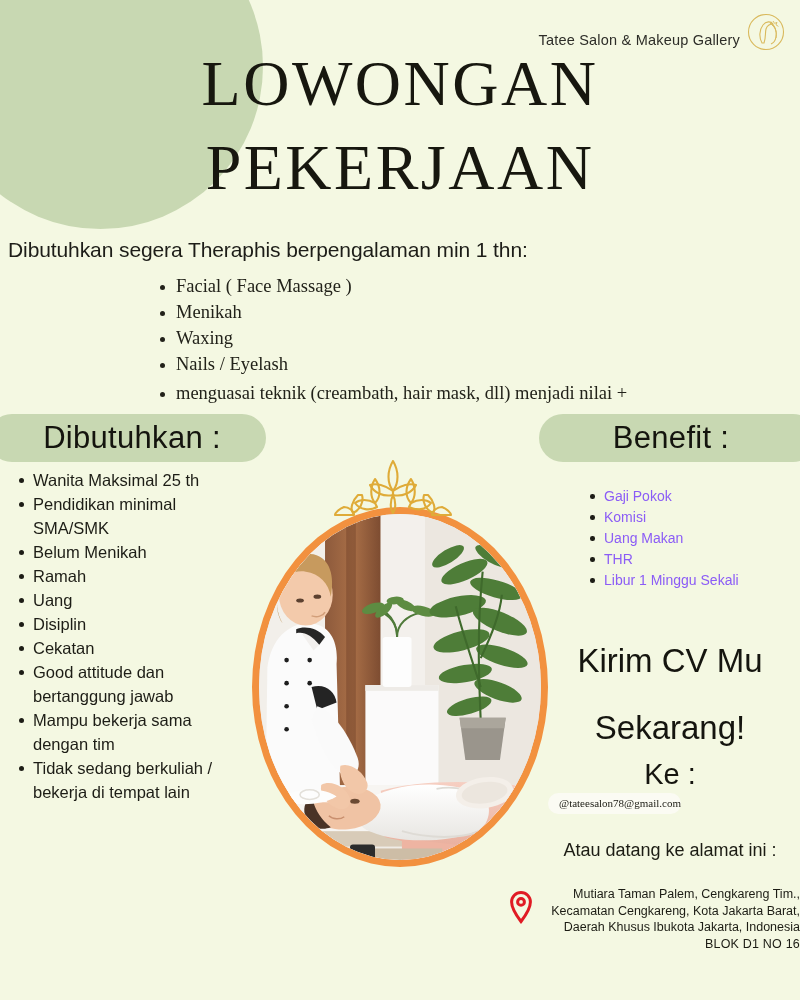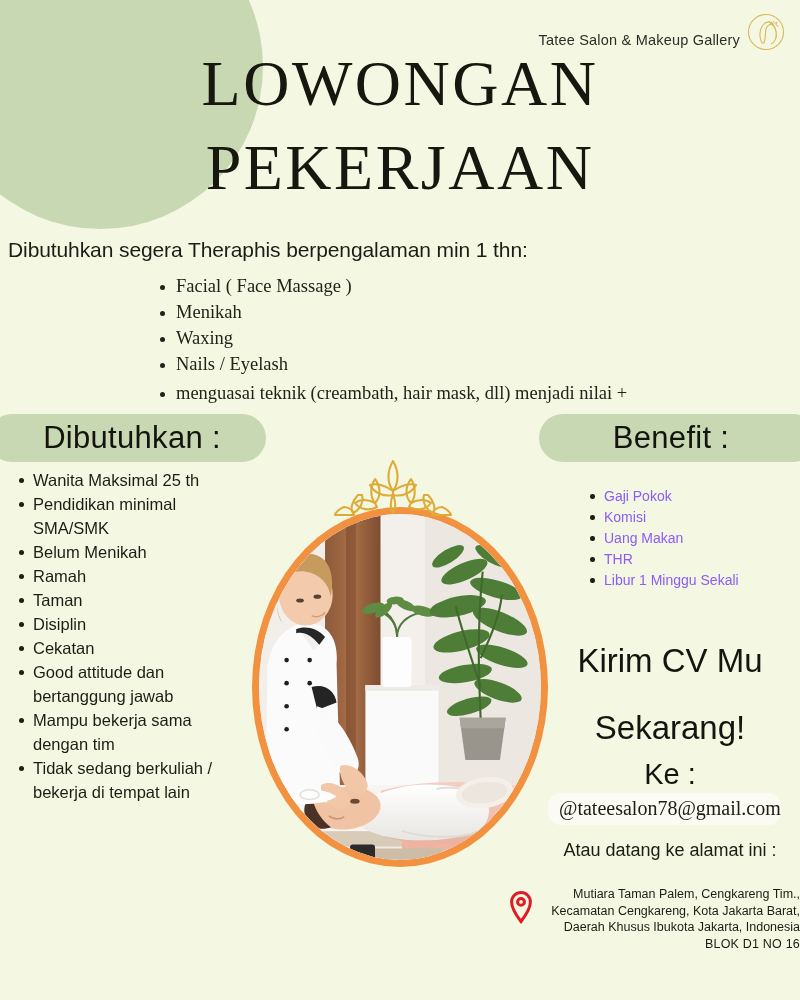--- a/index.html
+++ b/index.html
@@ -143,21 +143,21 @@
     color:#15150f;
   }
   .cta .l1, .cta .l2 { display:block; font-size:33px; line-height:48px;margin-top:19px; }
   .cta .l3 { display:block; font-size:29px; line-height:44px; }
 
   .email-pill {
     position:absolute; left:548px; top:793px;
     padding:4px 0 5px 11px;
     background:#fbfbf3; border-radius:13px;
     font-family:"Liberation Serif", serif;
-    font-size:20px; color:#1c1c14; white-space:nowrap;
+    font-size:11px; color:#1c1c14; white-space:nowrap;
   }
 
   .atau {
     position:absolute; left:540px; top:840px; width:260px;
     text-align:center;
     font-family:"Liberation Sans", sans-serif;
     font-size:18px; color:#1c1c14;
   }
 
   
@@ -212,21 +212,21 @@
 
   <div class="pill pill-kualifikasi">
     <span>Dibutuhkan :</span>
   </div>
 
   <ul class="qual-list">
     <li>Wanita Maksimal 25 th</li>
     <li>Pendidikan minimal SMA/SMK</li>
     <li>Belum Menikah</li>
     <li>Ramah</li>
-    <li>Taman</li>
+    <li>Uang</li>
     <li>Disiplin</li>
     <li>Cekatan</li>
     <li>Good attitude dan bertanggung jawab</li>
     <li>Mampu bekerja sama dengan tim</li>
     <li>Tidak sedang berkuliah / bekerja di tempat lain</li>
   </ul>
 
   <div class="pill pill-benefit">
     <span>Benefit :</span>
   </div>

